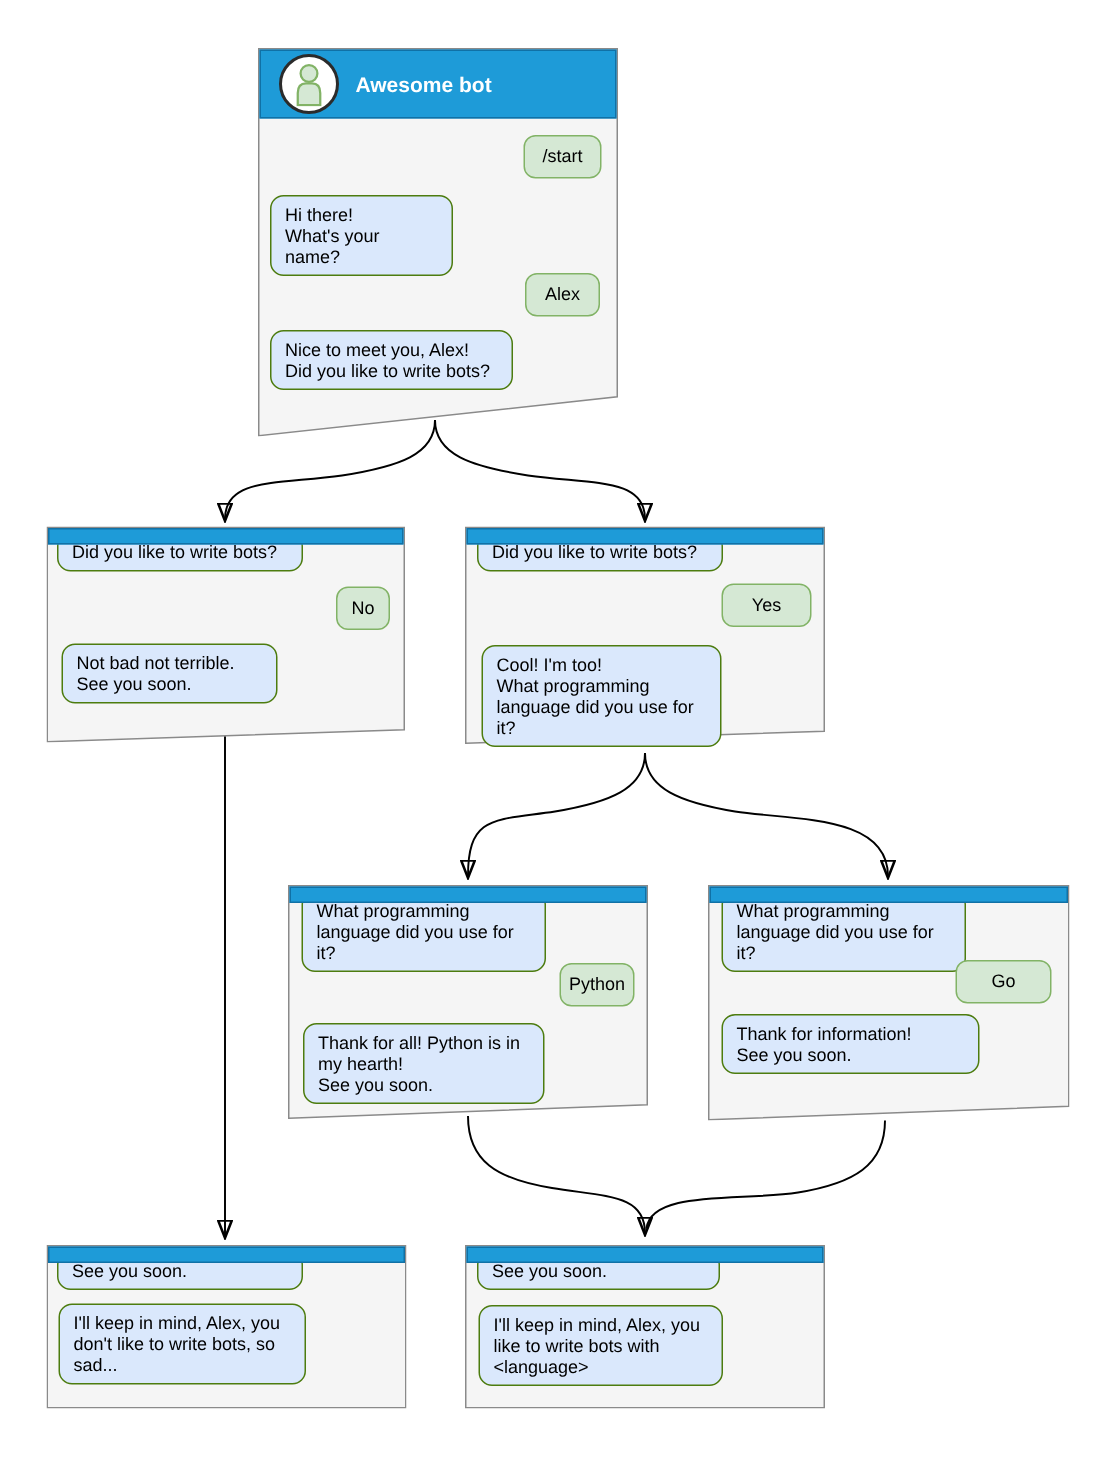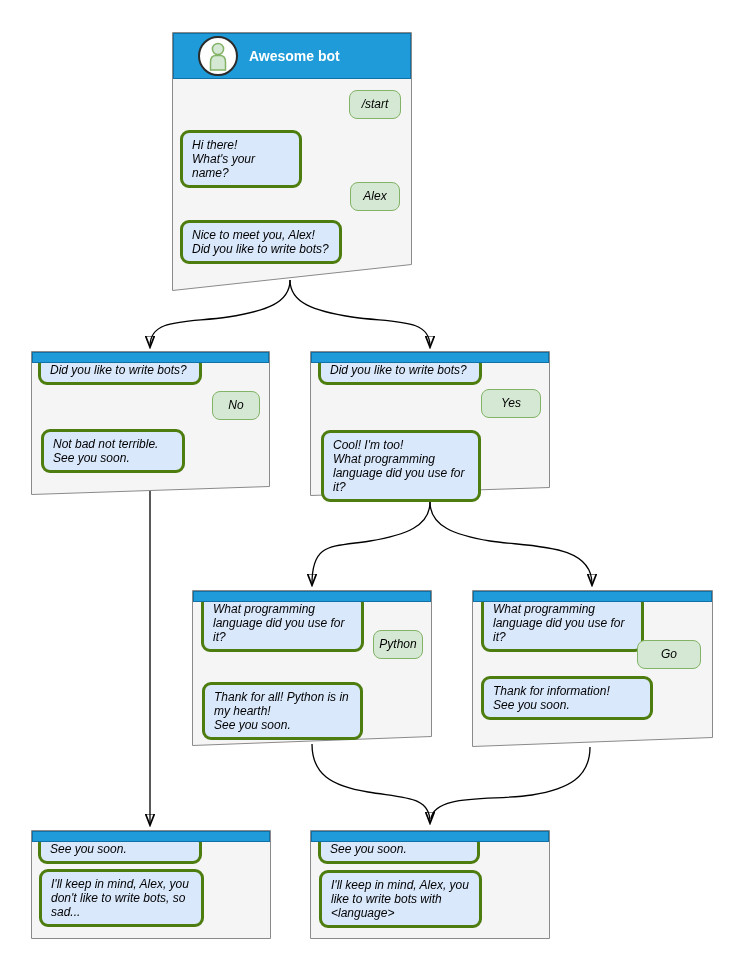--- a/index.html
+++ b/index.html
@@ -9,34 +9,34 @@
   }
   .arrows{position:absolute;left:0;top:0;z-index:4;pointer-events:none;}
   .arrows path{stroke:#000;stroke-width:1.3;fill:none;}
   .win{position:absolute;}
   .win-bg{position:absolute;left:0;top:0;}
   .win-bg polygon{fill:#f5f5f5;stroke:#8a8a8a;stroke-width:1;}
   .win-header{
     position:absolute;left:1px;right:1px;top:1px;background:#1e9bd8;
     border:1px solid #1071a6;box-sizing:border-box;z-index:3;
   }
-  .win-header.big{height:46px;display:flex;align-items:center;gap:11px;padding-left:24px;}
+  .win-header.big{height:46px;display:flex;align-items:center;gap:11px;padding-left:12px;}
   .win-header.small{height:11px;}
   .win-title{color:#ffffff;font-weight:bold;font-size:14px;}
   .avatar{
     width:40px;height:40px;border-radius:50%;background:#ffffff;
     border:2px solid #2b2b2b;box-sizing:border-box;display:flex;
     align-items:center;justify-content:center;flex:0 0 auto;
   }
   .bubble{
     position:absolute;z-index:2;box-sizing:border-box;
-    font-size:12px;line-height:14px;white-space:pre-line;font-style:italic;
+    font-size:12px;line-height:14px;white-space:pre-line;
   }
   .bubble.bot{
-    background:#dae8fc;border:3px solid #4d7c0f;border-radius:9px;padding:5px 9px;
+    background:#dae8fc;border:1px solid #4d7c0f;border-radius:9px;padding:5px 9px;
   }
   .bubble.user{
     background:#d5e8d4;border:1px solid #82b366;border-radius:8px;
     padding:6px 0;text-align:center;line-height:15px;
   }
 </style>
 </head>
 <body>
 
 <div id="canvas">
@@ -76,21 +76,21 @@
     <div class="bubble bot" style="left:8px;top:188px;width:162px">Nice to meet you, Alex!
 Did you like to write bots?</div>
   </div>
 
   <div class="win" style="left:31px;top:351px;width:239px;height:144px">
     <svg class="win-bg" width="239" height="144">
       <polygon points="0.5,0.5 238.5,0.5 238.5,135.5 0.5,143.5"></polygon>
     </svg>
     <div class="win-header small"></div>
     <div class="bubble bot" style="left:7px;top:4px;width:164px">Did you like to write bots?</div>
-    <div class="bubble user" style="right:10px;top:40px;width:48px">No</div>
+    <div class="bubble user" style="right:10px;top:40px;width:36px">No</div>
     <div class="bubble bot" style="left:10px;top:78px;width:144px">Not bad not terrible.
 See you soon.</div>
   </div>
 
   <div class="win" style="left:310px;top:351px;width:240px;height:145px">
     <svg class="win-bg" width="240" height="145">
       <polygon points="0.5,0.5 239.5,0.5 239.5,136.5 0.5,144.5"></polygon>
     </svg>
     <div class="win-header small"></div>
     <div class="bubble bot" style="left:8px;top:4px;width:164px">Did you like to write bots?</div>
@@ -100,21 +100,21 @@
 language did you use for it?</div>
   </div>
 
   <div class="win" style="left:192px;top:590px;width:240px;height:156px">
     <svg class="win-bg" width="240" height="156">
       <polygon points="0.5,0.5 239.5,0.5 239.5,146.5 0.5,155.5"></polygon>
     </svg>
     <div class="win-header small"></div>
     <div class="bubble bot" style="left:9px;top:4px;width:163px">What programming
 language did you use for it?</div>
-    <div class="bubble user" style="right:9px;top:40px;width:50px">Python</div>
+    <div class="bubble user" style="right:9px;top:52px;width:50px">Python</div>
     <div class="bubble bot" style="left:10px;top:92px;width:161px">Thank for all! Python is in
 my hearth!
 See you soon.</div>
   </div>
 
   <div class="win" style="left:472px;top:590px;width:241px;height:157px">
     <svg class="win-bg" width="241" height="157">
       <polygon points="0.5,0.5 240.5,0.5 240.5,147.5 0.5,156.5"></polygon>
     </svg>
     <div class="win-header small"></div>

